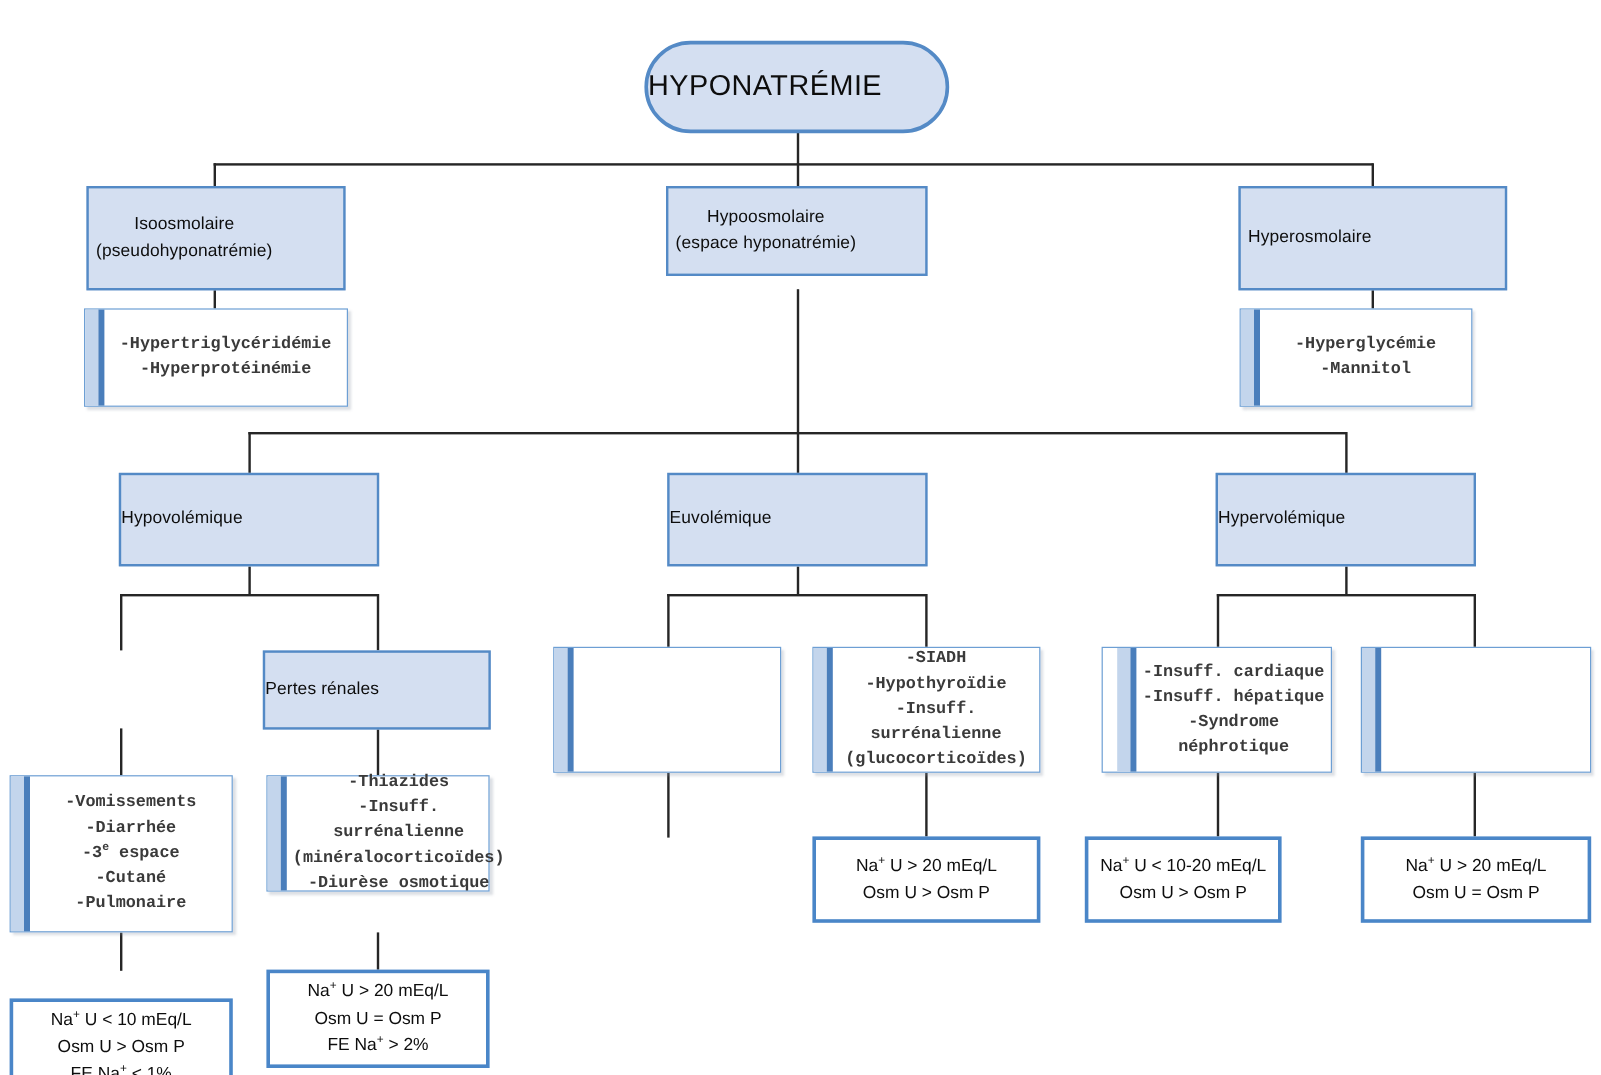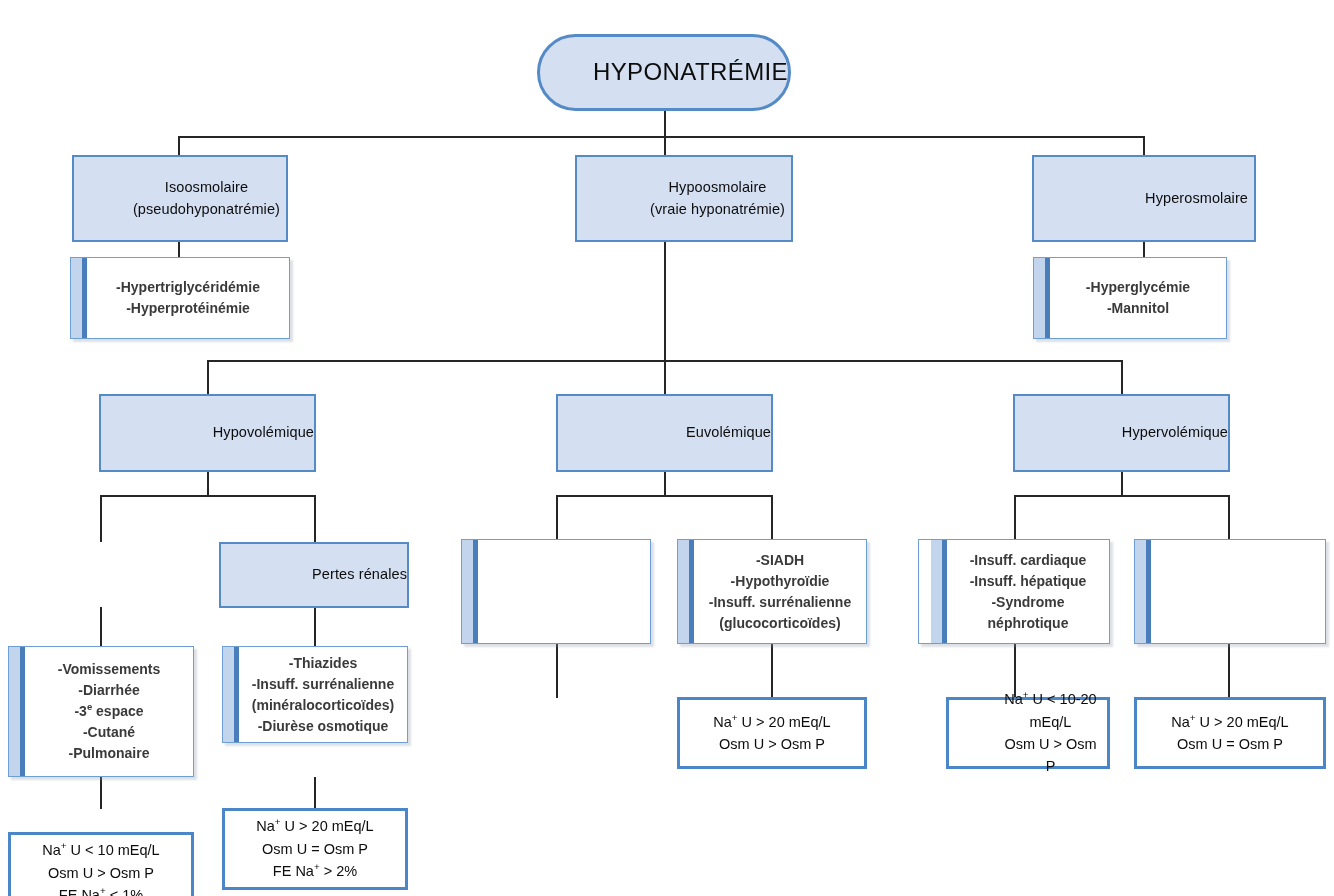--- a/index.html
+++ b/index.html
@@ -29,21 +29,21 @@
   .conn.h { height: 1.6px; }
 
   
   .node {
     position: absolute;
     box-sizing: border-box;
     background: #D4DFF1;
     border: 2.5px solid #548AC6;
     display: flex;
     align-items: center;
-    justify-content: flex-end;
+    justify-content: flex-start;
     text-align: center;
     font-size: 14.5px;
     line-height: 1.45;
     color: #0d0d0d;
     letter-spacing: .1px;
   }
   .node.root {
     border-radius: 40px;
     border-width: 3px;
     font-size: 24px;
@@ -77,21 +77,21 @@
     display: flex;
     align-items: center;
     justify-content: center;
     text-align: center;
     font-size: 14px;
     font-weight: bold;
     color: #3a3a3a;
     line-height: 1.5;
     padding: 2px 5px;
   }
-  .listbox .body .lines { width: 100%; }
+  .listbox .body .lines { width: 100%; font-family: Liberation Mono, monospace; }
 
   
   .labbox {
     position: absolute;
     box-sizing: border-box;
     background: #ffffff;
     border: 3px solid #4A86C8;
     display: flex;
     align-items: center;
     justify-content: center;
@@ -163,24 +163,24 @@
     <div class="accent-pale"></div>
     <div class="accent-dark"></div>
     <div class="body">
       <div class="lines">
         <div>-Hypertriglycéridémie</div>
         <div>-Hyperprotéinémie</div>
       </div>
     </div>
   </div>
 
-  <div class="node" style="left:555px; top:155px; width:218px; height:87px;margin-left:20px;">
+  <div class="node" style="left:555px; top:155px; width:218px; height:75px;">
     <div class="lines">
       <div>Hypoosmolaire</div>
-      <div>(vraie hyponatrémie)</div>
+      <div>(espace hyponatrémie)</div>
     </div>
   </div>
 
   <div class="node" style="left:1032px; top:155px; width:224px; height:87px;">
     <div class="lines">
       <div>Hyperosmolaire</div>
     </div>
   </div>
 
   <div class="listbox" style="left:1033px; top:257px; width:194px; height:82px;">
@@ -290,21 +290,21 @@
         <div>-Syndrome néphrotique</div>
       </div>
     </div>
   </div>
 
   <div class="listbox" style="left:1134px; top:539px; width:192px; height:105px;">
     <div class="accent-pale"></div>
     <div class="accent-dark"></div>
   </div>
 
-  <div class="labbox" style="left:946px; top:697px; width:164px; height:72px;padding-left:45px;">
+  <div class="labbox" style="left:904px; top:697px; width:164px; height:72px;">
     <div class="lines">
       <div><span>Na</span><sup>+</sup><span> U &lt; 10-20 mEq/L</span></div>
       <div>Osm U &gt; Osm P</div>
     </div>
   </div>
 
   <div class="labbox" style="left:1134px; top:697px; width:192px; height:72px;">
     <div class="lines">
       <div><span>Na</span><sup>+</sup><span> U &gt; 20 mEq/L</span></div>
       <div>Osm U = Osm P</div>

